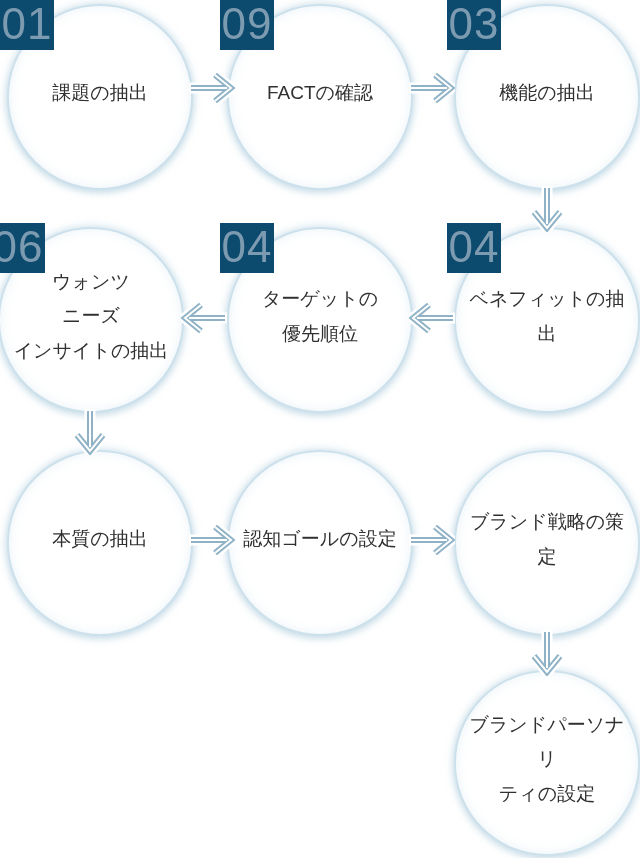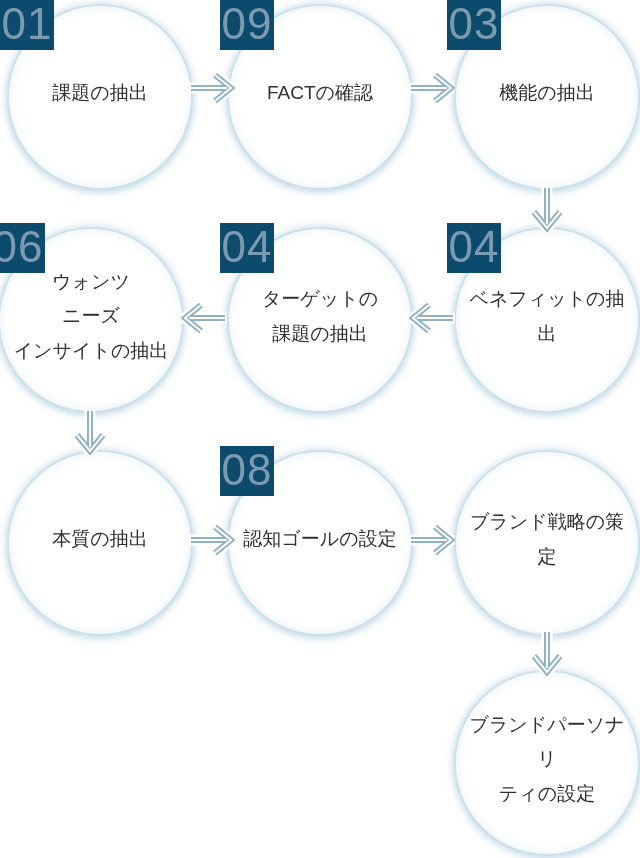--- a/index.html
+++ b/index.html
@@ -91,21 +91,21 @@
 出</div>
     </div>
     <div class="numbox">
       <span class="num">04</span>
     </div>
   </div>
 
   <div class="step p5">
     <div class="circle">
       <div class="label">ターゲットの
-課題の抽出</div>
+優先順位</div>
     </div>
     <div class="numbox">
       <span class="num">04</span>
     </div>
   </div>
 
   <div class="step p6">
     <div class="circle">
       <div class="label">ウォンツ
 ニーズ
@@ -118,23 +118,20 @@
 
   <div class="step p7">
     <div class="circle">
       <div class="label">本質の抽出</div>
     </div>
   </div>
 
   <div class="step p8">
     <div class="circle">
       <div class="label">認知ゴールの設定</div>
-    </div>
-    <div class="numbox">
-      <span class="num">08</span>
     </div>
   </div>
 
   <div class="step p9">
     <div class="circle">
       <div class="label">ブランド戦略の策定</div>
     </div>
   </div>
 
   <div class="step p10">

